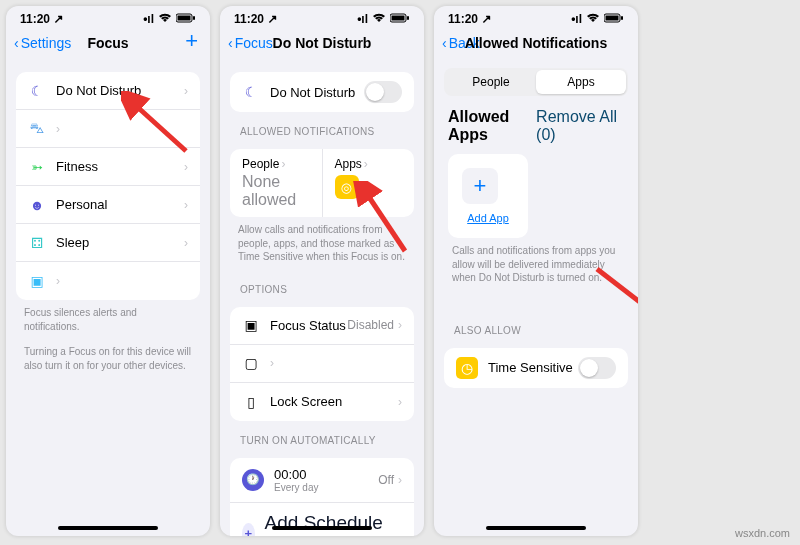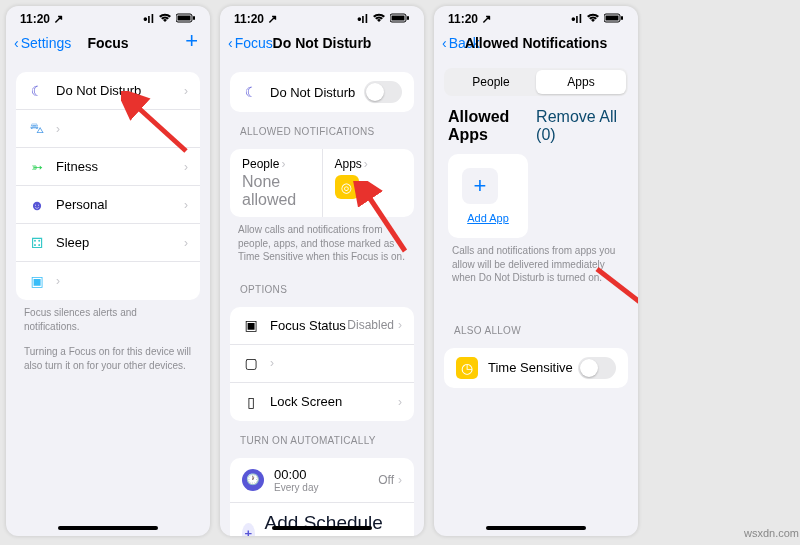--- a/index.html
+++ b/index.html
@@ -9,21 +9,21 @@
     font-size: 13px;
     color: #000;
     width: 800px;
     height: 545px;
     position: relative;
     overflow: hidden;
   }
   .watermark {
     position: absolute;
     bottom: 6px;
-    right: 1px;
+    right: 10px;
     font-size: 11px;
     color: #888;
   }
   .phones {
     display: flex;
     gap: 10px;
     padding: 6px;
   }
   .phone {
     width: 204px;

